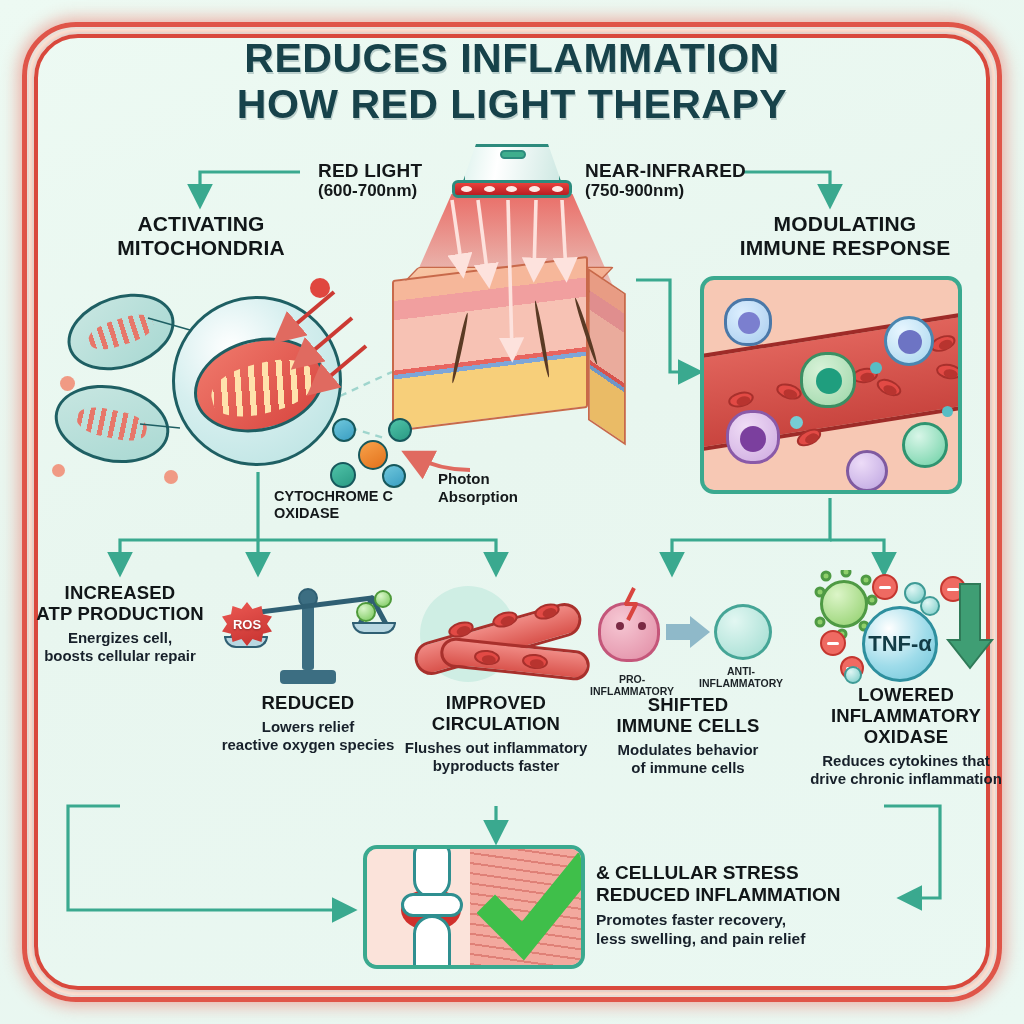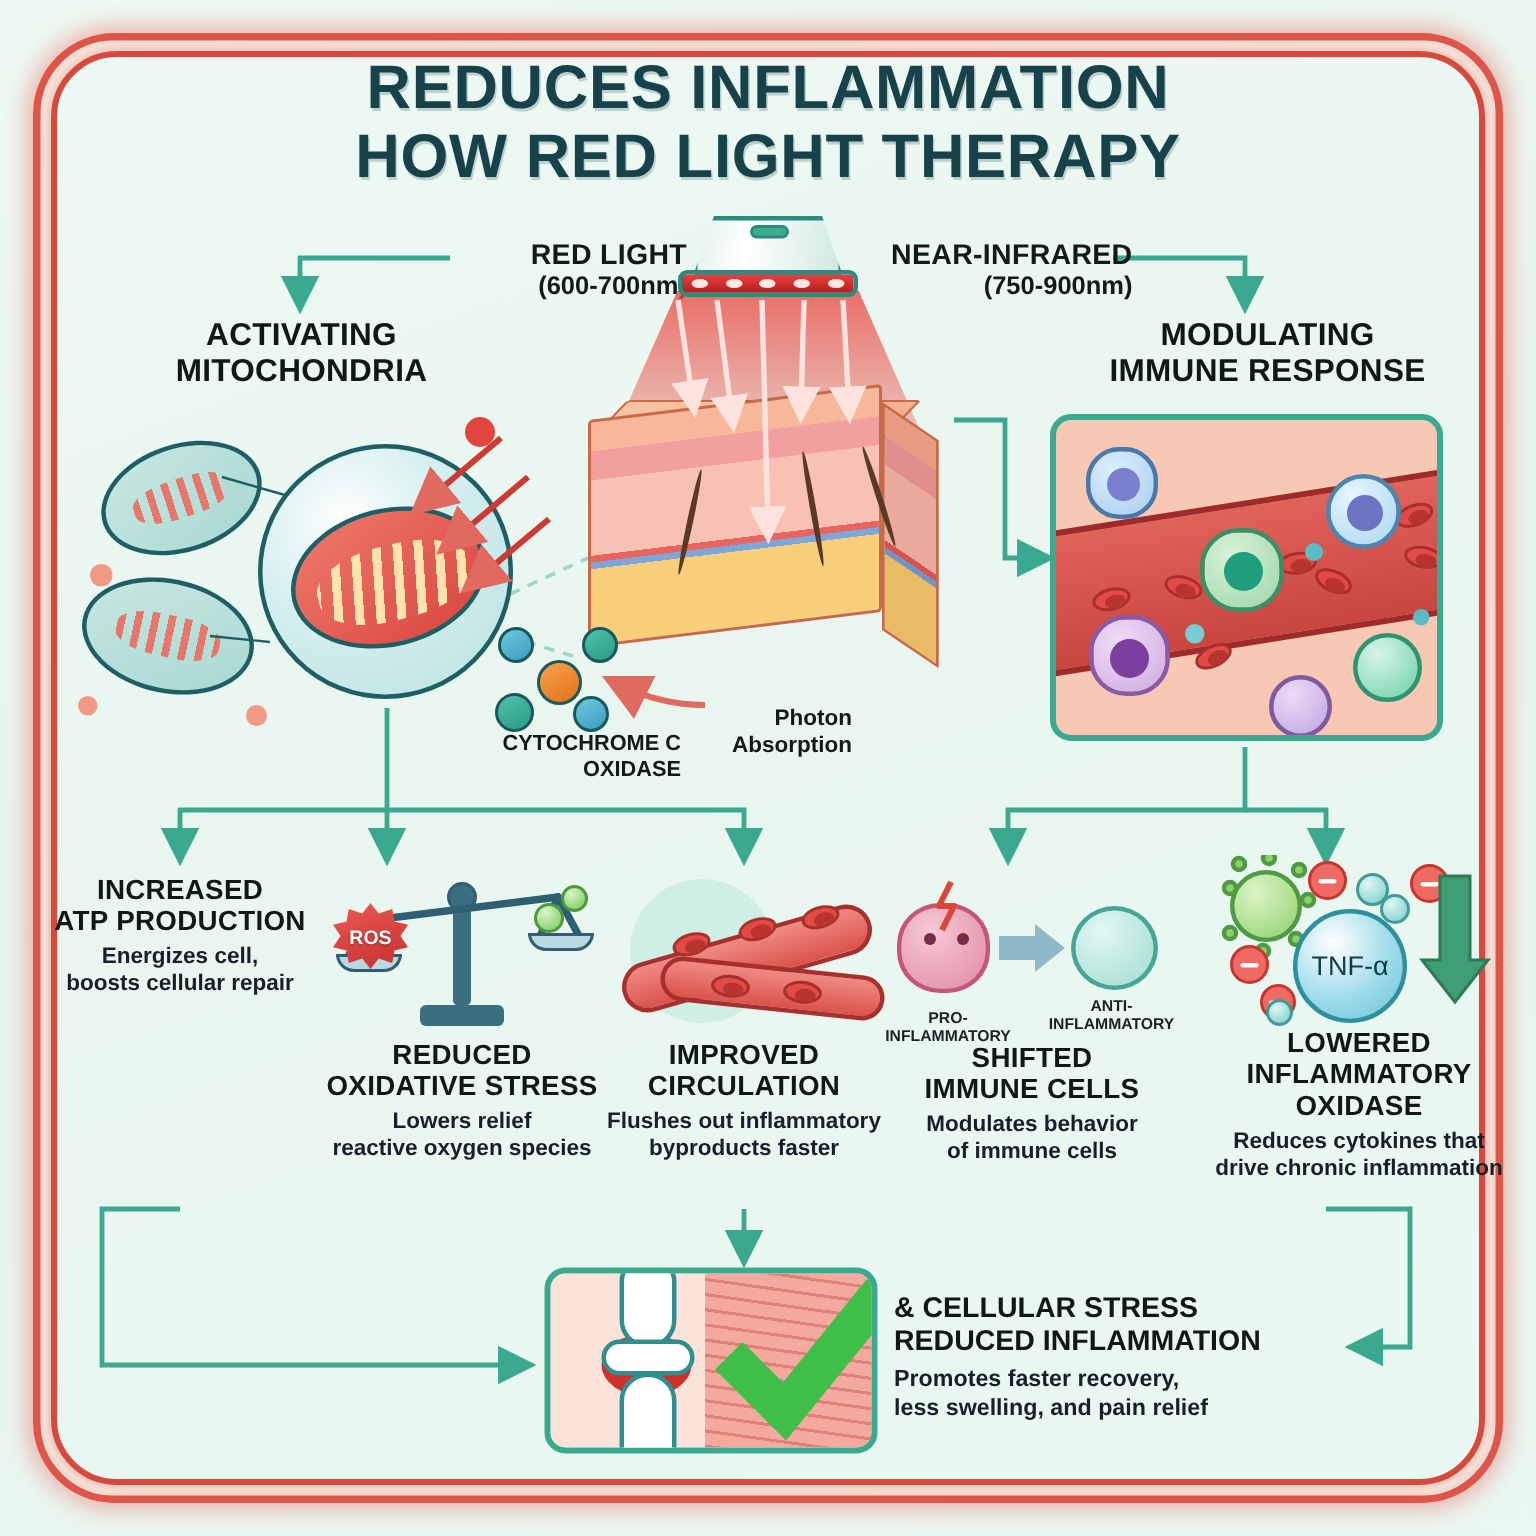--- a/index.html
+++ b/index.html
@@ -49,21 +49,21 @@
     text-align: center;
     color: #17424a;
     font-size: 41px;
     font-weight: 800;
     letter-spacing: .5px;
     line-height: 1.12;
     text-shadow: 1px 2px 0 rgba(23,66,74,.22);
   }
 
   
-  .lbl { position: absolute; text-align: right; color: #14181a; }
+  .lbl { position: absolute; text-align: left; color: #14181a; }
   .lbl .t1 { font-weight: 800; font-size: 19px; line-height: 1.12; letter-spacing: .2px; }
   .lbl .t2 { font-weight: 600; font-size: 17px; line-height: 1.15; }
 
   .heading { position: absolute; text-align: center; color: #111618;
              font-weight: 800; font-size: 21px; line-height: 1.16; letter-spacing: .2px; }
 
   
   svg.arrows { position: absolute; left: 0; top: 0; width: 1024px; height: 1024px; pointer-events: none; }
 
   
@@ -228,21 +228,21 @@
     position: absolute; border-radius: 50%;
     background: #ef6a62; border: 2.5px solid #c4362f;
     display: flex; align-items: center; justify-content: center;
   }
   .minus-badge::after { content:''; width: 58%; height: 3px; background: #fff; border-radius: 2px; }
   .tnf-bubble {
     position: absolute; border-radius: 50%;
     background: radial-gradient(circle at 34% 28%, #ffffff, #9fdcea 55%, #6cc3d8 100%);
     border: 3px solid #2e8f9e;
     display: flex; align-items: center; justify-content: center;
-    color: #123c46; font-weight: 400; font-size: 18px;
+    color: #123c46; font-weight: 700; font-size: 22px;
   }
 
   .mini-lbl { position: absolute; font-size: 10.5px; font-weight: 800; line-height: 1.1;
               color: #1b2226; text-align: center; }
 
   
   #resultPanel { left: 363px; top: 845px; width: 222px; height: 124px; background: #f8ddd3; }
   .joint-bg { position: absolute; inset: 0; background: linear-gradient(90deg,#fbe3da 0 48%, #f3a99e 48% 100%); }
   .muscle-lines { position: absolute; right: 0; top: 0; width: 52%; height: 100%;
      background: repeating-linear-gradient(8deg, rgba(200,80,72,.45) 0 2px, transparent 2px 10px); }
@@ -448,21 +448,20 @@
         </g>
       </svg>
       <div class="pan" style="left:16px;top:58px;width:44px;"></div>
       <div class="pan" style="left:144px;top:44px;width:44px;"></div>
       <div class="burst ros-burst" style="left:14px;top:24px;width:50px;height:44px;font-size:13px;">ROS</div>
       <div class="cell" style="left:148px;top:24px;width:20px;height:20px;background:radial-gradient(circle at 34% 28%,#d8f6c8,#77c75a);border:2px solid #4e9a3a;"></div>
       <div class="cell" style="left:166px;top:12px;width:18px;height:18px;background:radial-gradient(circle at 34% 28%,#d8f6c8,#77c75a);border:2px solid #4e9a3a;"></div>
     </div>
     <div class="c-title">
       <div>REDUCED</div>
-      <div>OXIDATIVE STRESS</div>
     </div>
     <div class="c-desc">
       <div>Lowers relief</div>
       <div>reactive oxygen species</div>
     </div>
   </div>
 
   <div class="card" style="left:396px;top:578px;">
     <div class="icon-area">
       <div class="circ-bg" style="left:24px;top:8px;width:96px;height:96px;"></div>

